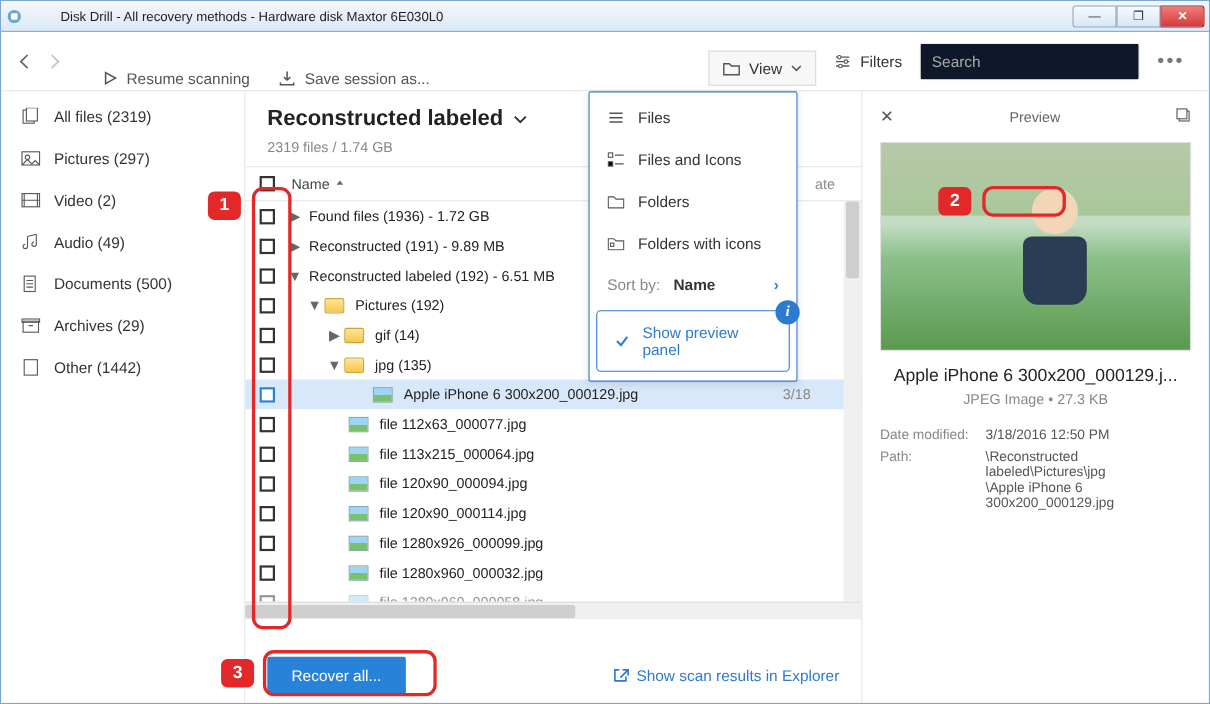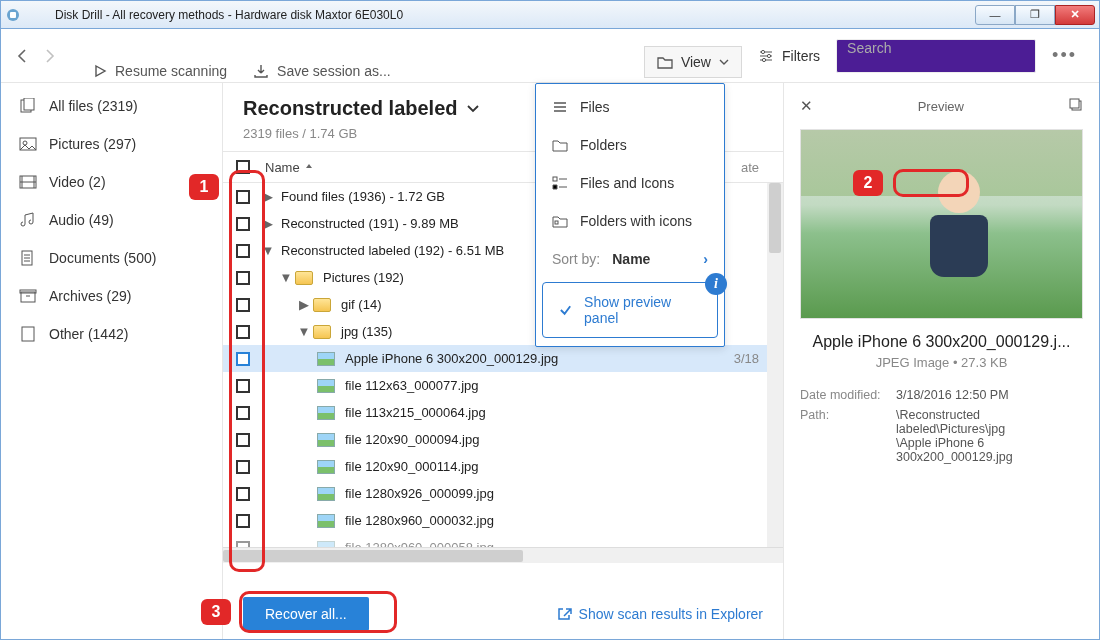--- a/index.html
+++ b/index.html
@@ -15,21 +15,21 @@
 .winbtn.close{background:linear-gradient(#f27c7c,#d33a3a);color:#fff;border-color:#a22;font-weight:bold;border-top-right-radius:3px;border-bottom-right-radius:3px;}
 
 
 .toolbar{height:54px;display:flex;align-items:center;padding:0 12px;border-bottom:1px solid #e6e6e6;gap:6px;}
 .tbtn{display:flex;align-items:center;gap:8px;padding:6px 10px;color:#555;font-size:14px;cursor:pointer;border-radius:3px;margin-top:31px;}
 .tbtn svg,.ticon svg{display:block;}
 .ticon{width:20px;height:20px;display:flex;align-items:center;justify-content:center;color:#666;cursor:pointer;}
 .tool-spacer{flex:1;}
 .viewbtn{border:1px solid #d9d9d9;background:#f7f7f7;padding:7px 12px;display:flex;align-items:center;gap:8px;font-size:14px;color:#333;margin-top:12px;}
 .filtersbtn{display:flex;align-items:center;gap:8px;font-size:14px;color:#333;padding:7px 10px;cursor:pointer;}
-.searchbox{width:200px;height:34px;background:#4c1d95;border:1px solid #eee;border-radius:2px;display:flex;padding:0 10px;color:#aaa;font-size:14px;}
+.searchbox{width:200px;height:34px;background:#0f172a;border:1px solid #eee;border-radius:2px;display:flex;align-items:center;padding:0 10px;color:#aaa;font-size:14px;}
 .moreicon{padding:0 10px;cursor:pointer;color:#777;font-size:18px;letter-spacing:2px;}
 
 
 .body{display:flex;height:calc(640px - 28px - 54px);position:relative;}
 .sidebar{width:222px;border-right:1px solid #e6e6e6;padding-top:4px;}
 .sitem{display:flex;align-items:center;gap:12px;padding:11px 18px;font-size:14px;color:#333;cursor:pointer;}
 .sitem svg{color:#555;}
 
 .main{flex:1;display:flex;flex-direction:column;position:relative;}
 .main-head{padding:14px 20px 10px 20px;}
@@ -39,21 +39,21 @@
 .col-chk{width:32px;display:flex;align-items:center;justify-content:center;}
 .col-name{flex:1;padding-left:6px;display:flex;align-items:center;gap:4px;}
 .col-date{width:56px;text-align:right;color:#888;padding-right:8px;}
 .chkbox{width:14px;height:14px;border:2px solid #333;background:#fff;display:inline-block;}
 .chkbox.sel{border-color:#2882d8;}
 .filelist{flex:1;overflow:hidden;font-size:13px;color:#222;}
 .frow{display:flex;align-items:center;height:27px;padding-left:4px;}
 .frow .col-chk{width:32px;}
 .frow .twist{width:18px;display:flex;align-items:center;justify-content:center;color:#666;cursor:pointer;}
 .frow .flbl{flex:1;padding-left:4px;white-space:nowrap;overflow:hidden;text-overflow:ellipsis;}
-.frow.selected{background:#d7e8fa;}
+.frow.selected{background:#d7e8fa;gap:22px;}
 .indent1{padding-left:18px;display:flex;align-items:center;flex:1;}
 .indent2{padding-left:36px;display:flex;align-items:center;flex:1;}
 .indent3{padding-left:58px;display:flex;align-items:center;flex:1;}
 .folder-icon{width:18px;height:14px;background:linear-gradient(#ffe597,#f5c552);border:1px solid #caa638;border-radius:2px;margin-right:6px;}
 .img-icon{width:18px;height:14px;background:linear-gradient(#9ed5f7 50%,#7bc06b 50%);border:1px solid #8aa;margin-right:6px;position:relative;}
 .scrollbar-h{height:16px;background:#f0f0f0;border-top:1px solid #ddd;position:relative;}
 .scrollbar-h .thumb{position:absolute;left:0;top:2px;height:12px;width:300px;background:#cfcfcf;border-radius:2px;}
 .scrollbar-v{position:absolute;right:0;top:0;width:16px;bottom:0;background:#f0f0f0;}
 .scrollbar-v .thumb{position:absolute;top:0;left:2px;width:12px;height:70px;background:#cfcfcf;border-radius:2px;}
 
@@ -410,30 +410,30 @@
 
   <div class="viewpanel">
     <div class="vp-item">
         <svg width="16" height="14" viewBox="0 0 16 14">
           <path d="M2 3h12M2 7h12M2 11h12" stroke="#555" stroke-width="1.4"></path>
         </svg>
         <span>Files</span>
       </div>
     <div class="vp-item">
         <svg width="16" height="14" viewBox="0 0 16 14">
-          <path d="M1 3h5l2 2h7v8H1z" fill="none" stroke="#555"></path>
-        </svg>
-        <span>Folders</span>
+          <rect x="1" y="1" width="4" height="4" fill="none" stroke="#555"></rect>
+          <path d="M7 3h8M1 9h4v4H1zM7 11h8" stroke="#555"></path>
+        </svg>
+        <span>Files and Icons</span>
       </div>
     <div class="vp-item">
         <svg width="16" height="14" viewBox="0 0 16 14">
-          <rect x="1" y="1" width="4" height="4" fill="none" stroke="#555"></rect>
-          <path d="M7 3h8M1 9h4v4H1zM7 11h8" stroke="#555"></path>
-        </svg>
-        <span>Files and Icons</span>
+          <path d="M1 3h5l2 2h7v8H1z" fill="none" stroke="#555"></path>
+        </svg>
+        <span>Folders</span>
       </div>
     <div class="vp-item">
         <svg width="16" height="14" viewBox="0 0 16 14">
           <path d="M1 3h5l2 2h7v8H1z" fill="none" stroke="#555"></path>
           <rect x="3" y="7" width="3" height="3" stroke="#555" fill="none"></rect>
         </svg>
         <span>Folders with icons</span>
       </div>
     <div class="vp-item sort">
       <span style="color:#888">Sort by:</span>

